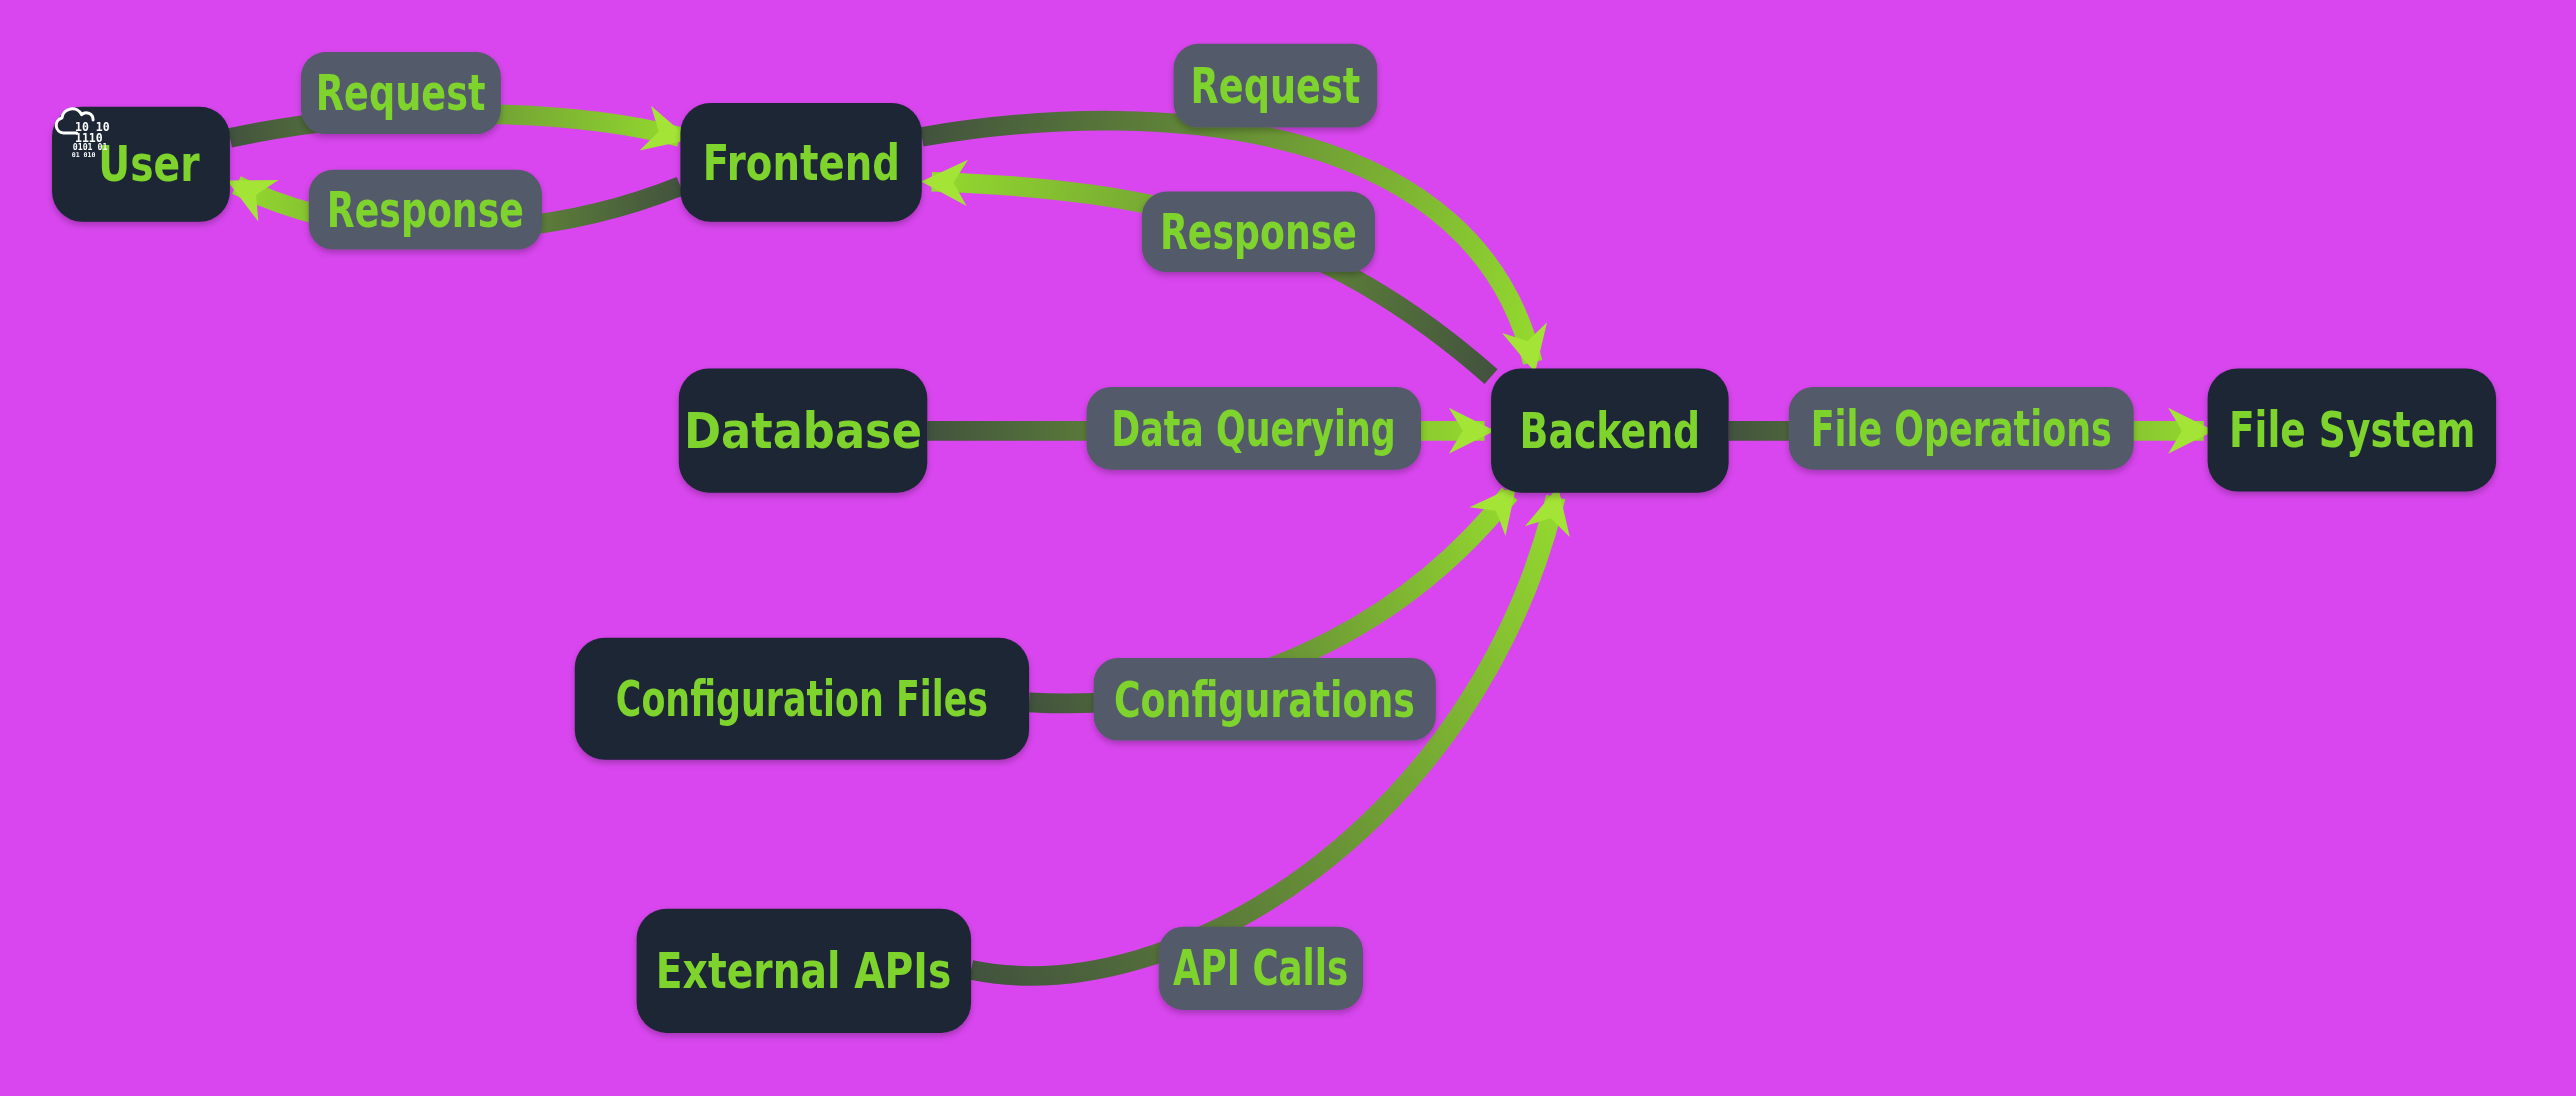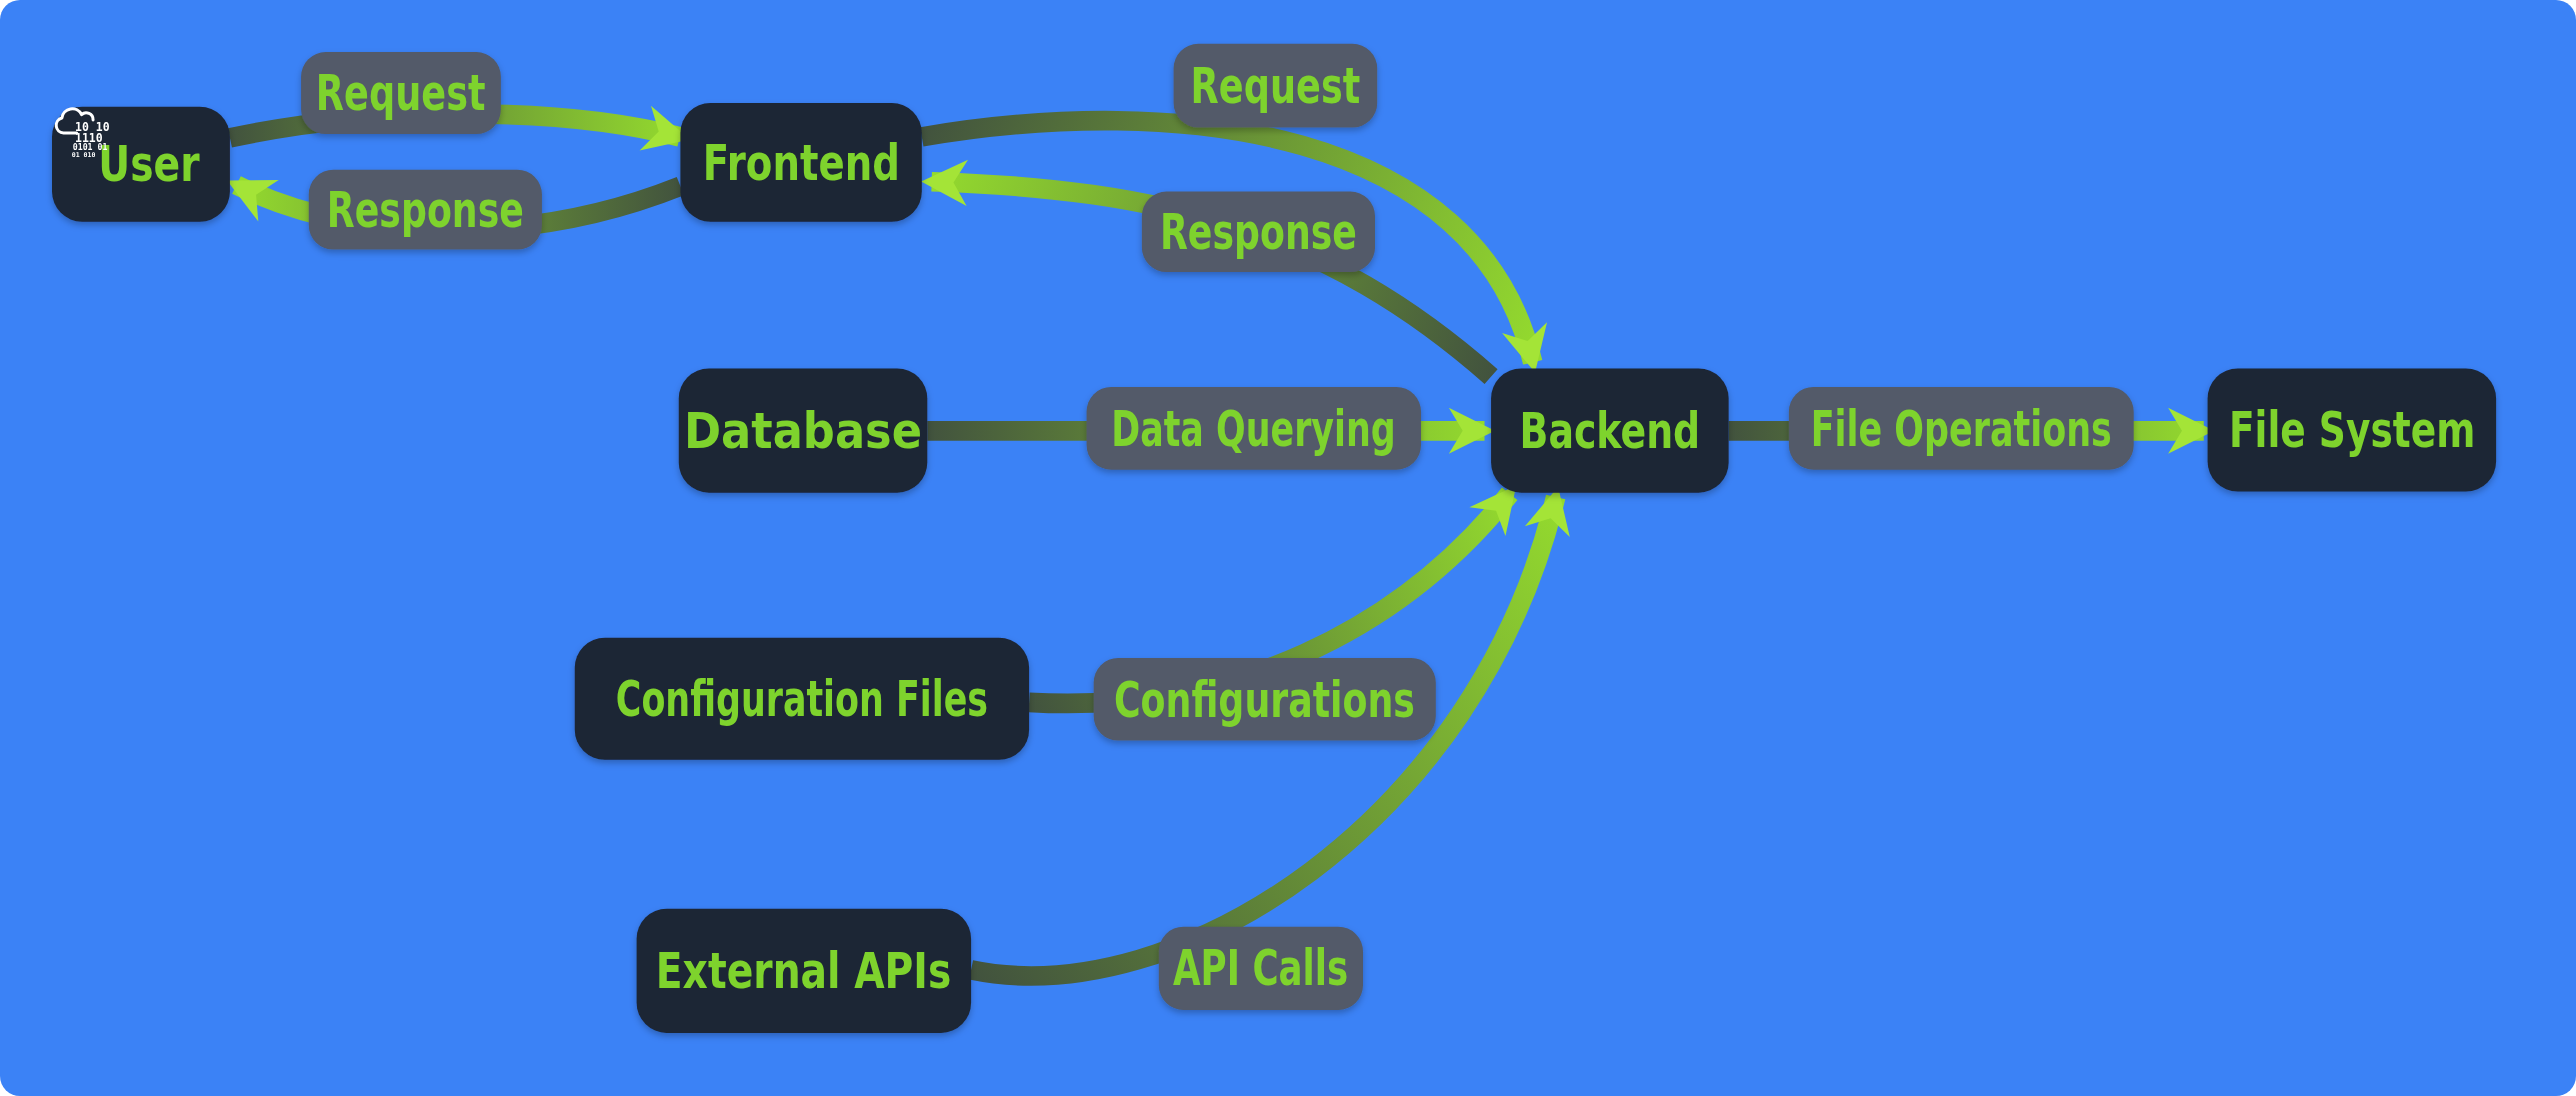--- a/index.html
+++ b/index.html
@@ -3,22 +3,21 @@
 <meta charset="utf-8">
 <style>
   html, body {
     margin: 0;
     padding: 0;
     background: #ffffff;
     font-family: "DejaVu Sans", "Liberation Sans", sans-serif;
   }
   .diagram-wrap {
     width: 100%;
-    background: #3b82f6;
-    border-radius: 20px;
+    background: #d946ef;
   }
   svg { display: block; width: 100%; height: auto; }
   .node-text {
     font-family: "DejaVu Sans", "Liberation Sans", sans-serif;
     font-weight: bold;
     font-size: 90px;
   }
   .edge-label-text {
     font-family: "DejaVu Sans", "Liberation Sans", sans-serif;
     font-weight: bold;

